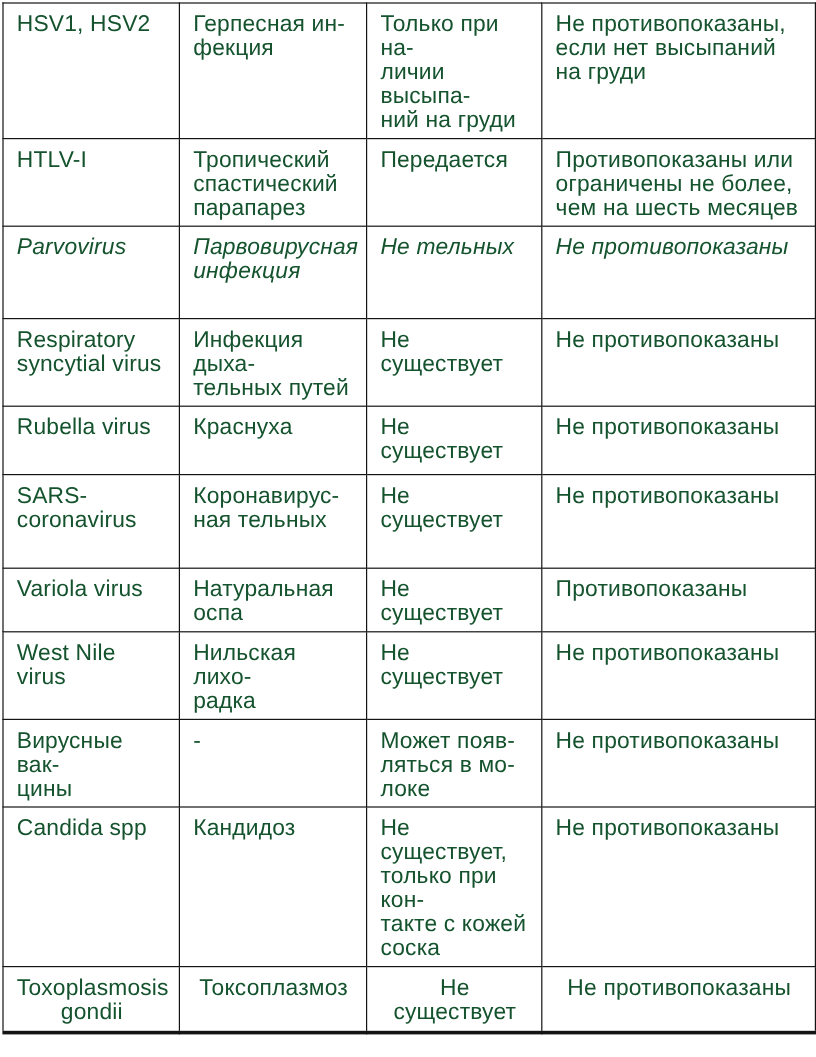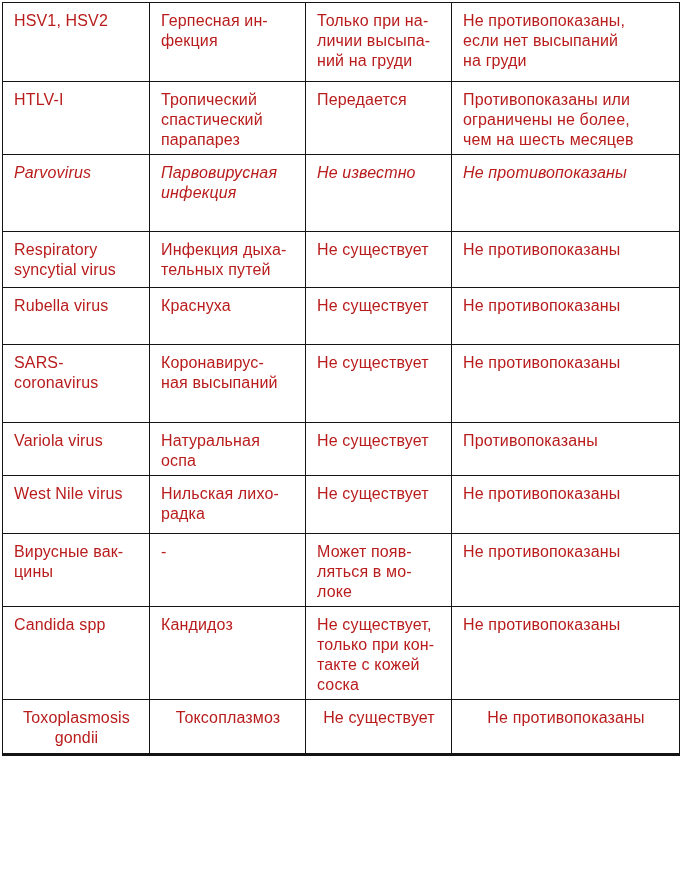--- a/index.html
+++ b/index.html
@@ -21,24 +21,24 @@
     table-layout: fixed;
     width: 677px;
     margin: 2px 0 0 2px;
     border: 1.5px solid #141414;
     border-bottom: 3.5px solid #141414;
   }
   table.virus-table td {
     border: 1.5px solid #141414;
     vertical-align: top;
     padding: 8px 10px 4px 11px;
-    font-size: 16px;
+    font-size: 19px;
     line-height: 20px;
     letter-spacing: 0.15px;
-    color: #b91c1c;
+    color: #14532d;
     white-space: pre-line;
     overflow: hidden;
   }
   col.c1 { width: 147px; }
   col.c2 { width: 156px; }
   col.c3 { width: 146px; }
   col.c4 { width: 228px; }
   tr:nth-child(1)  { height: 79px; }
   tr:nth-child(2)  { height: 34px; }
   tr:nth-child(3)  { height: 77px; font-style: italic; }
@@ -84,42 +84,42 @@
 парапарез</td>
           <td>Передается</td>
           <td>Противопоказаны или
 ограничены не более,
 чем на шесть месяцев</td>
         </tr>
         <tr>
           <td>Parvovirus</td>
           <td>Парвовирусная
 инфекция</td>
-          <td>Не известно</td>
+          <td>Не тельных</td>
           <td>Не противопоказаны</td>
         </tr>
         <tr>
           <td>Respiratory
 syncytial virus</td>
           <td>Инфекция дыха-
 тельных путей</td>
           <td>Не существует</td>
           <td>Не противопоказаны</td>
         </tr>
         <tr>
           <td>Rubella virus</td>
           <td>Краснуха</td>
           <td>Не существует</td>
           <td>Не противопоказаны</td>
         </tr>
         <tr>
           <td>SARS-
 coronavirus</td>
           <td>Коронавирус-
-ная высыпаний</td>
+ная тельных</td>
           <td>Не существует</td>
           <td>Не противопоказаны</td>
         </tr>
         <tr>
           <td>Variola virus</td>
           <td>Натуральная
 оспа</td>
           <td>Не существует</td>
           <td>Противопоказаны</td>
         </tr>

